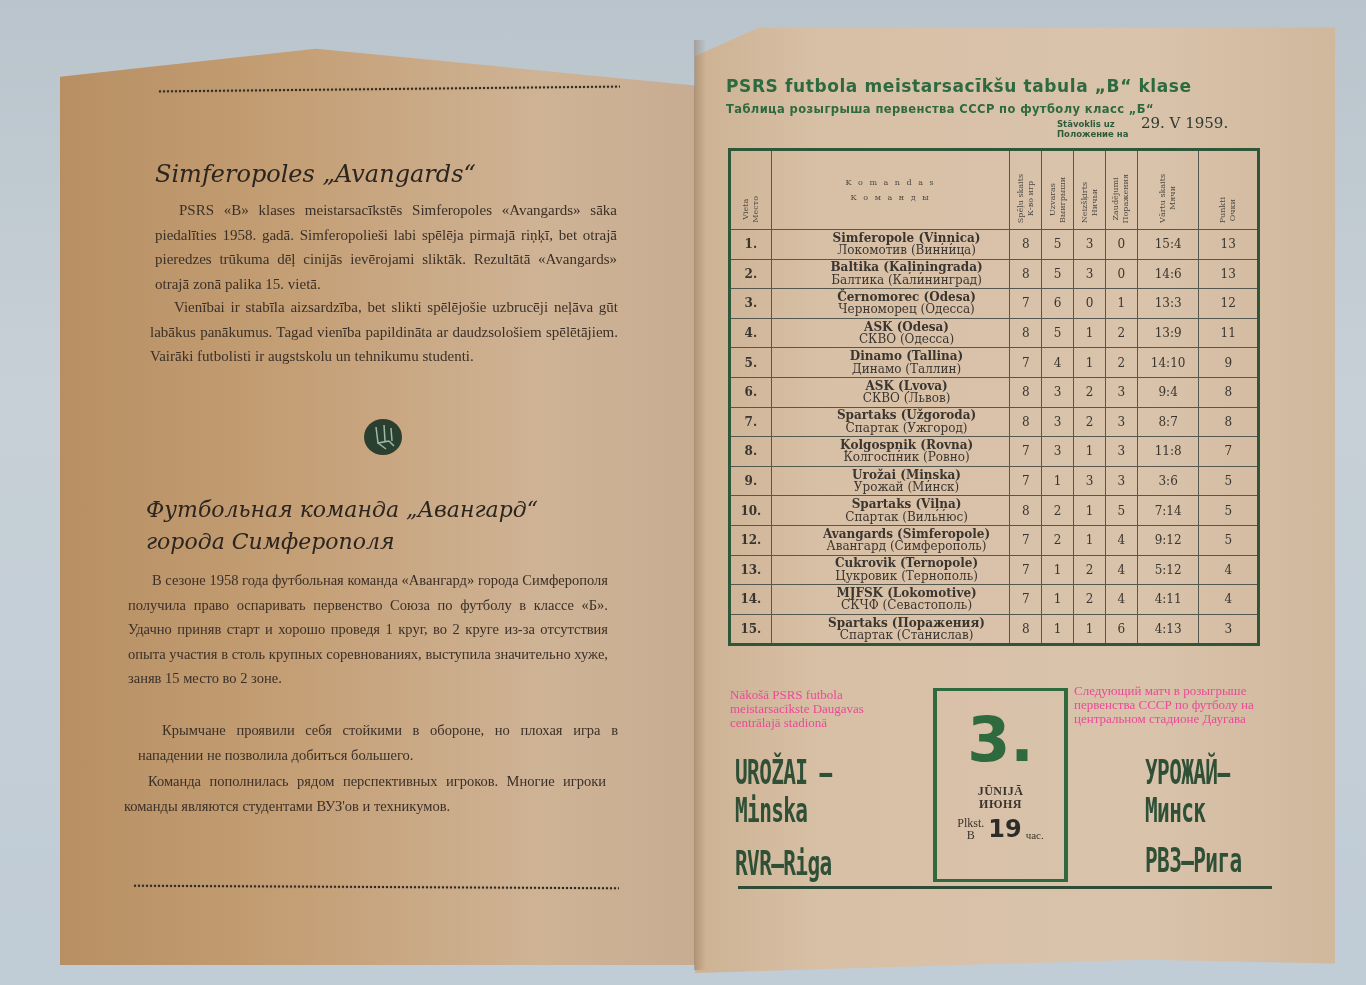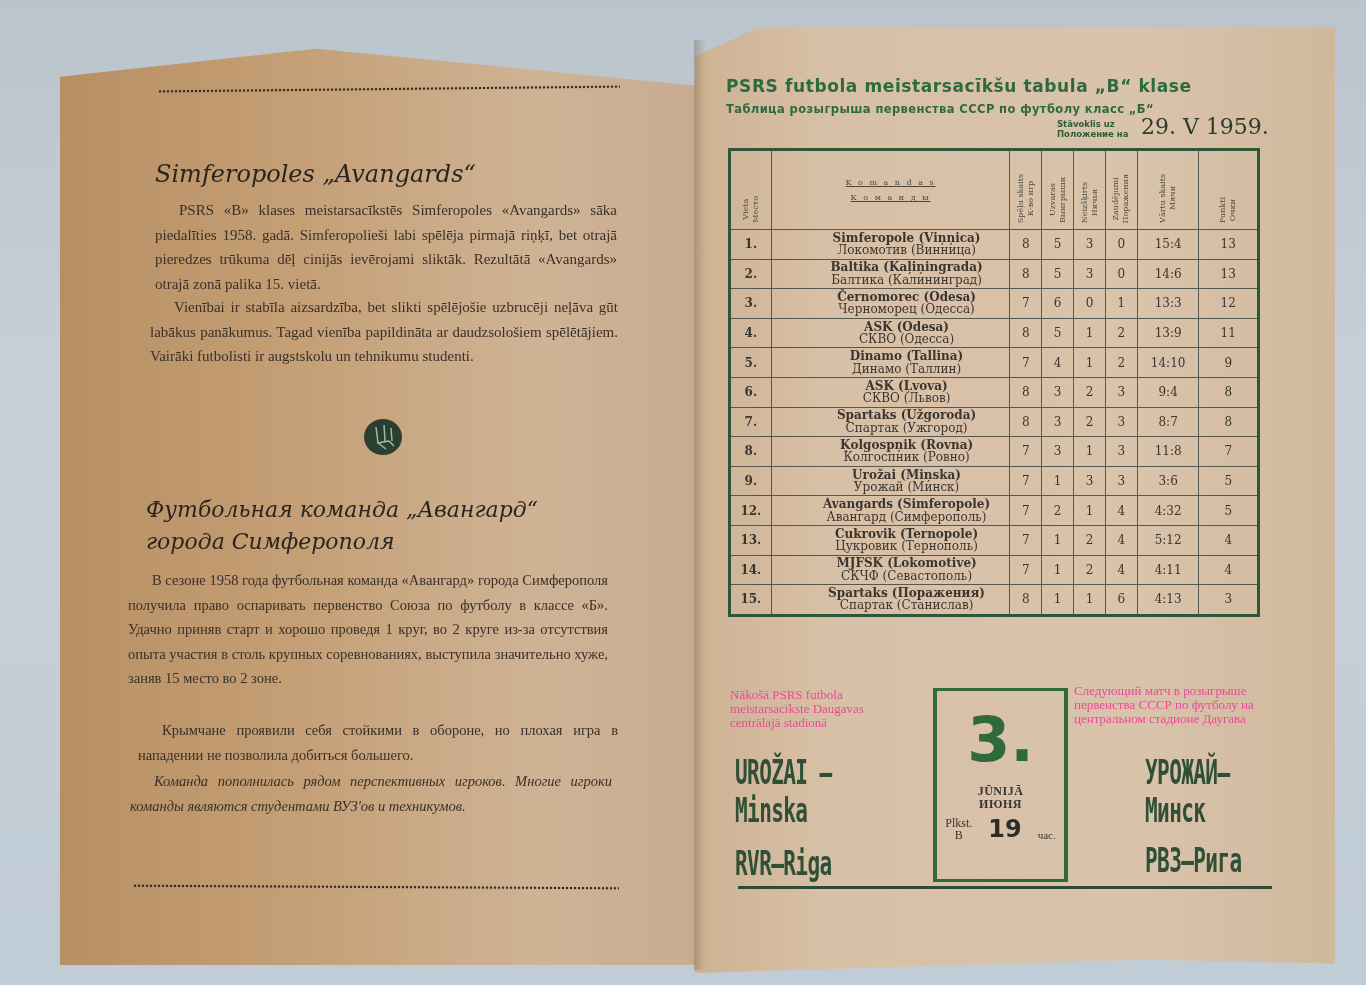--- a/index.html
+++ b/index.html
@@ -50,21 +50,21 @@
   }
   .r-title2 {
     position:absolute; left:726px; top:102px; font-family:"DejaVu Sans", sans-serif;
     font-weight:bold; font-size:11.5px; color:#2d6a3f; letter-spacing:0.4px;
   }
   .r-status-lbl {
     position:absolute; left:1057px; top:119px; font-family:"DejaVu Sans", sans-serif;
     font-size:8.5px; line-height:10px; color:#2d5c3b; font-weight:bold;
   }
   .r-date {
-    position:absolute; left:1141px; top:114px; font-size:22px; color:#2d3a2f;
+    position:absolute; left:1141px; top:114px; font-size:15px; color:#2d3a2f;
     font-family:"DejaVu Serif", serif;
   }
   table.standings {
     position:absolute; left:728px; top:148px; width:532px;
     border-collapse:collapse; border:3px solid #2f5638;
     font-family:"DejaVu Serif", serif; color:#3b3530;
   }
   table.standings th, table.standings td {
     border:1px solid #54584f; padding:0;
   }
@@ -87,21 +87,21 @@
     position:absolute; left:933px; top:688px; width:127px; height:188px;
     border-left:4px solid #2f6a3e; border-right:4px solid #2f6a3e;
     border-top:3px solid #2f6a3e; border-bottom:3px solid #2f6a3e;
     text-align:center; color:#3a342e;
   }
   .day {
     font-family:"DejaVu Sans", sans-serif; font-weight:bold; font-size:62px; color:#2f6a3e;
     margin-top:18px; line-height:62px;
   }
   .month { font-size:12px; font-weight:bold; line-height:13px; margin-top:14px; letter-spacing:0.5px; }
-  .time { margin-top:6px; font-size:12px; display:flex; justify-content:center; align-items:flex-end; gap:16px; }
+  .time { margin-top:6px; font-size:12px; display:flex; justify-content:center; align-items:flex-end; gap:4px; }
   .time .lbl { font-size:12px; line-height:12px; text-align:center; }
   .time .hr { font-family:"DejaVu Sans", sans-serif; font-weight:bold; font-size:24px; line-height:24px; color:#2c2c28; }
   .time .ch { font-size:11px; }
   .hr-rule { position:absolute; height:3px; background:#2f4a35; }
 </style>
 </head>
 <body>
 
 <div class="page page-left"></div>
 <div class="page page-right"></div>
@@ -120,21 +120,21 @@
   </svg>
 </div>
 
 <div class="l-title" style="left:146px; top:494px; font-size:22px; line-height:32px;">
   <div>Футбольная команда „Авангард“</div>
   <div>города Симферополя</div>
 </div>
 
 <p class="l-para" style="left:128px; top:568px; width:480px; font-size:14.5px;">В сезоне 1958 года футбольная команда «Авангард» города Симферополя получила право оспаривать первенство Союза по футболу в классе «Б». Удачно приняв старт и хорошо проведя 1 круг, во 2 круге из-за отсутствия опыта участия в столь крупных соревнованиях, выступила значительно хуже, заняв 15 место во 2 зоне.</p>
 <p class="l-para" style="left:138px; top:718px; width:480px; font-size:14.5px;">Крымчане проявили себя стойкими в обороне, но плохая игра в нападении не позволила добиться большего.</p>
-<p class="l-para" style="left:130px; top:769px; width:482px; font-size:14.5px;font-style:italic;">Команда пополнилась рядом перспективных игроков. Многие игроки команды являются студентами ВУЗ'ов и техникумов.</p>
+<p class="l-para" style="left:124px; top:769px; width:482px; font-size:14.5px;">Команда пополнилась рядом перспективных игроков. Многие игроки команды являются студентами ВУЗ'ов и техникумов.</p>
 
 <div class="dotline" style="left:133px; top:885px; width:486px; transform:rotate(0.3deg);"></div>
 
 <div class="r-title1">PSRS futbola meistarsacīkšu tabula „B“ klase</div>
 <div class="r-title2">Таблица розыгрыша первенства СССР по футболу класс „Б“</div>
 <div class="r-status-lbl">
   <div>Stāvoklis uz</div>
   <div>Положение на</div>
 </div>
 <div class="r-date">29. V 1959.</div>
@@ -146,21 +146,21 @@
       <col style="width:32px">
       <col style="width:32px">
       <col style="width:32px">
       <col style="width:32px">
       <col style="width:62px">
       <col style="width:60px">
   </colgroup>
   <thead>
     <tr>
       <th><span class="vert"><span>Vieta</span><br><span>Место</span></span></th>
-      <th style="vertical-align:middle; letter-spacing:2px;text-decoration:underline;">
+      <th style="vertical-align:middle; letter-spacing:2px;">
           <div>K o m a n d a s</div>
           <div style="margin-top:6px;">К о м а н д ы</div>
         </th>
       <th><span class="vert"><span>Spēļu skaits</span><br><span>К-во игр</span></span></th>
       <th><span class="vert"><span>Uzvaras</span><br><span>Выигрыши</span></span></th>
       <th><span class="vert"><span>Neizšķirts</span><br><span>Ничьи</span></span></th>
       <th><span class="vert"><span>Zaudējumi</span><br><span>Поражения</span></span></th>
       <th><span class="vert"><span>Vārtu skaits</span><br><span>Мячи</span></span></th>
       <th><span class="vert"><span>Punkti</span><br><span>Очки</span></span></th>
     </tr>
@@ -277,30 +277,43 @@
           <span class="ru">Урожай (Минск)</span>
         </td>
         <td>7</td>
         <td>1</td>
         <td>3</td>
         <td>3</td>
         <td>3:6</td>
         <td>5</td>
       </tr>
     <tr>
+        <td class="pos">10.</td>
+        <td class="team">
+          <span class="lv">Spartaks (Viļņa)</span>
+          <span class="ru">Спартак (Вильнюс)</span>
+        </td>
+        <td>8</td>
+        <td>2</td>
+        <td>1</td>
+        <td>5</td>
+        <td>7:14</td>
+        <td>5</td>
+      </tr>
+    <tr>
         <td class="pos">12.</td>
         <td class="team">
           <span class="lv">Avangards (Simferopole)</span>
           <span class="ru">Авангард (Симферополь)</span>
         </td>
         <td>7</td>
         <td>2</td>
         <td>1</td>
         <td>4</td>
-        <td>4:32</td>
+        <td>9:12</td>
         <td>5</td>
       </tr>
     <tr>
         <td class="pos">13.</td>
         <td class="team">
           <span class="lv">Cukrovik (Ternopole)</span>
           <span class="ru">Цукровик (Тернополь)</span>
         </td>
         <td>7</td>
         <td>1</td>

